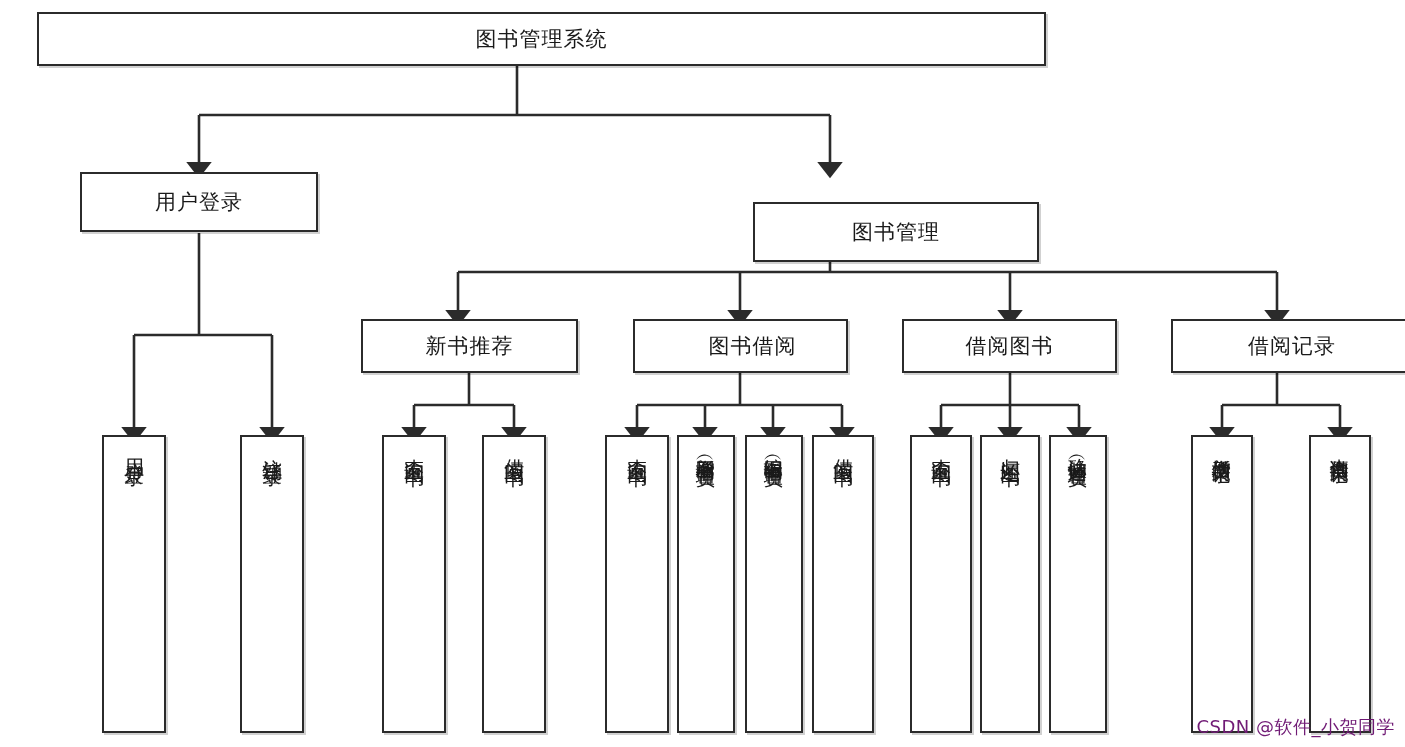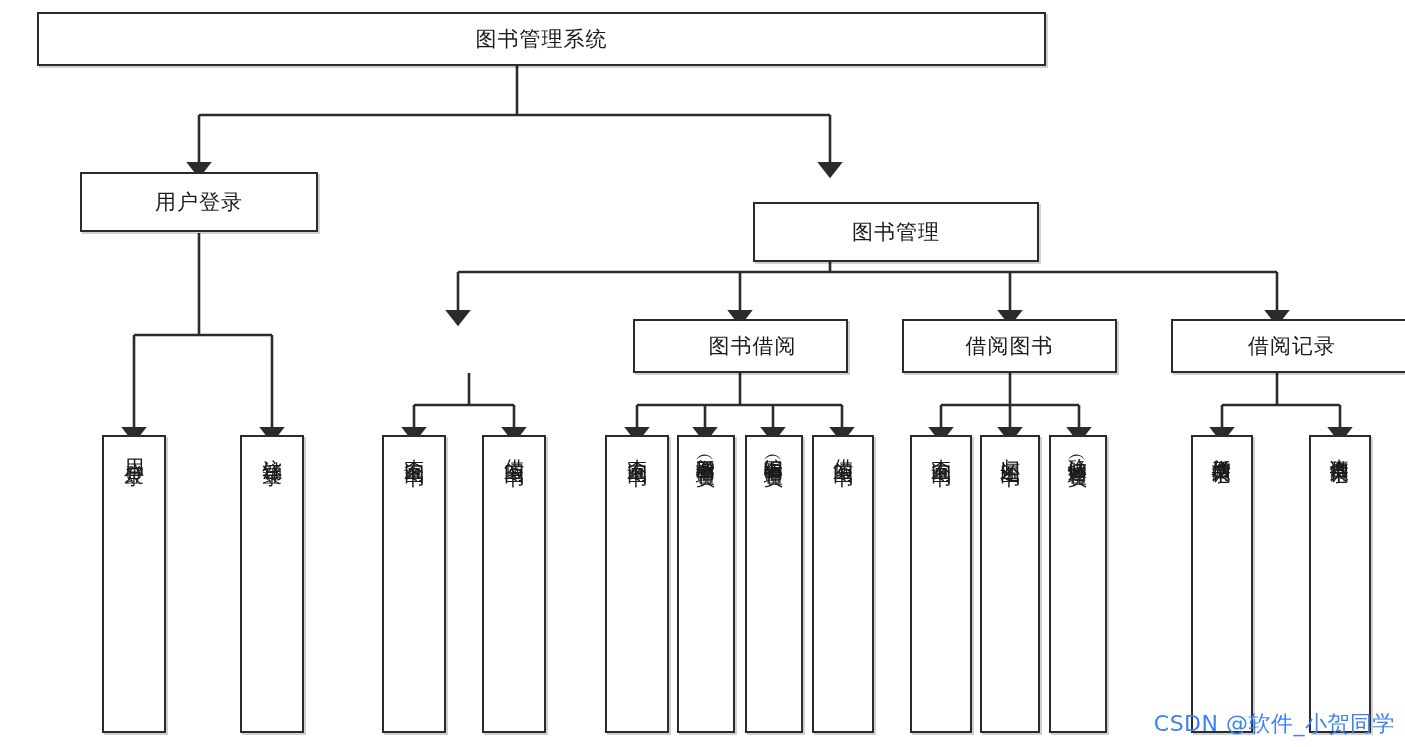--- a/index.html
+++ b/index.html
@@ -55,22 +55,22 @@
     color: #1a1a1a;
   }
   .node.vert.tall .vtext {
     font-size: 19px;
     letter-spacing: 1.5px;
   }
   .watermark {
     position: absolute;
     right: 10px;
     bottom: 8px;
-    font-size: 22px;
-    color: #3b82f6;
+    font-size: 18px;
+    color: #701a75;
     letter-spacing: 0.5px;
     white-space: nowrap;
   }
 </style>
 </head>
 <body>
 
 <div id="canvas">
 
   <svg id="wires" viewBox="0 0 1405 747" xmlns="http://www.w3.org/2000/svg">
@@ -128,20 +128,23 @@
     <span>图书管理系统</span>
   </div>
 
   <div class="node horiz" style="left:80px; top:172px; width:238px; height:60px;">
     <span>用户登录</span>
   </div>
   <div class="node horiz" style="left:753px; top:172px; width:286px; height:60px;margin-top:30px;">
     <span>图书管理</span>
   </div>
 
+  <div class="node horiz" style="left:361px; top:319px; width:217px; height:54px;">
+    <span>新书推荐</span>
+  </div>
   <div class="node horiz" style="left:633px; top:319px; width:215px; height:54px;padding-left:24px;">
     <span>图书借阅</span>
   </div>
   <div class="node horiz" style="left:902px; top:319px; width:215px; height:54px;">
     <span>借阅图书</span>
   </div>
   <div class="node horiz" style="left:1171px; top:319px; width:242px; height:54px;">
     <span>借阅记录</span>
   </div>
 

